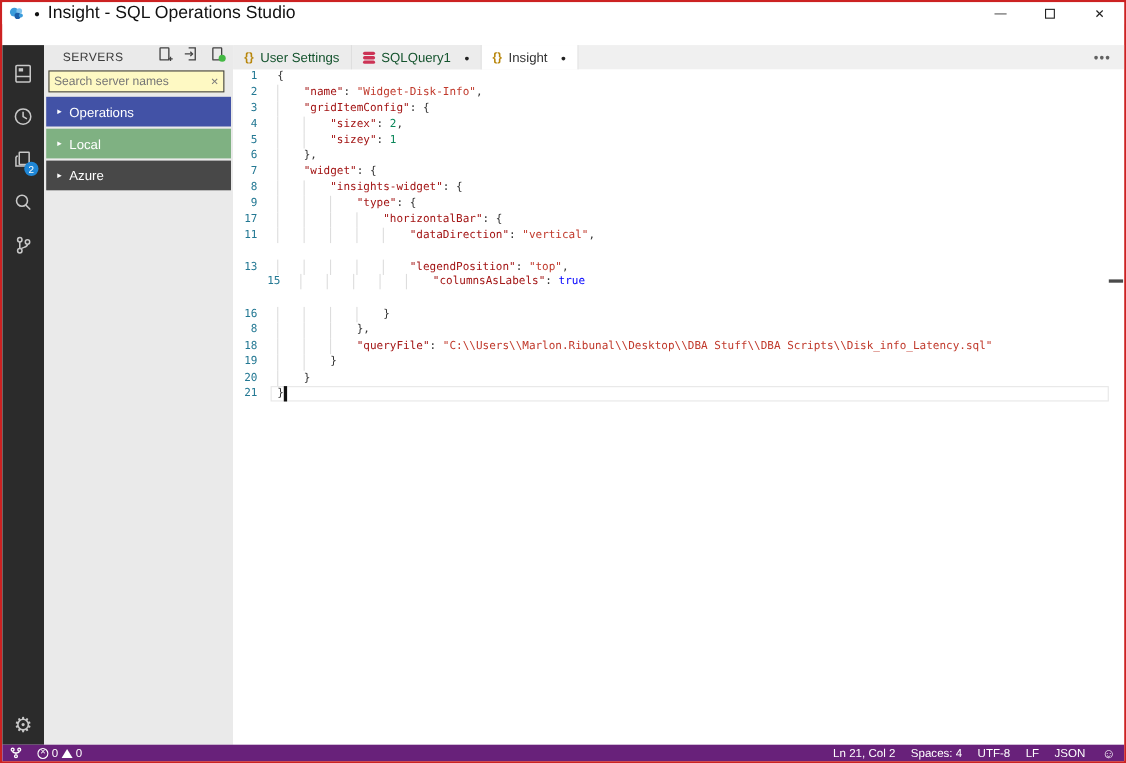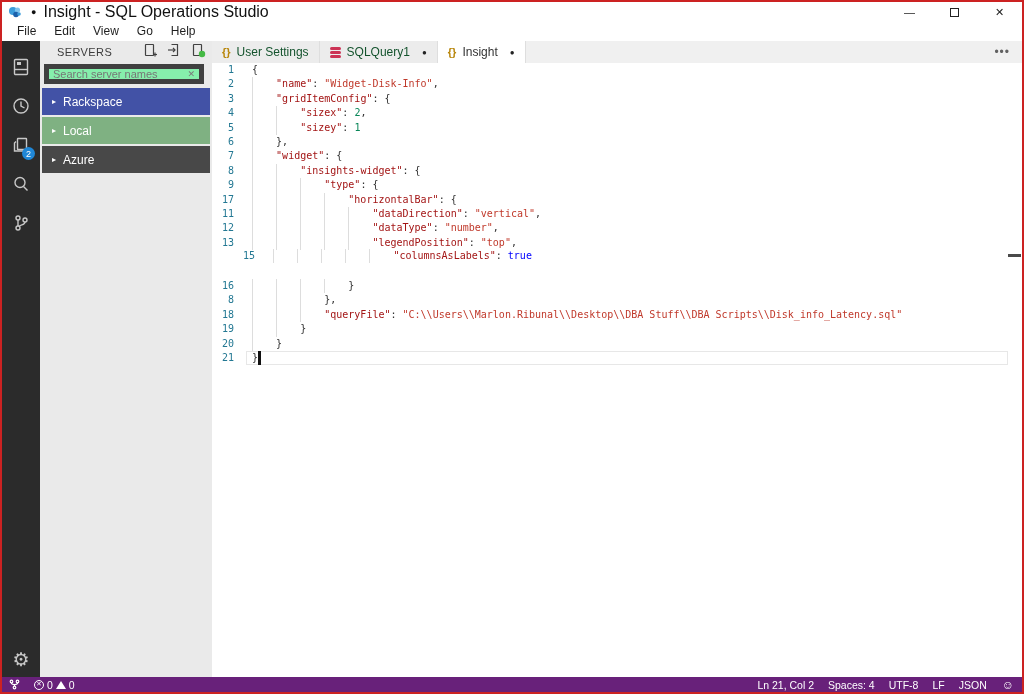--- a/index.html
+++ b/index.html
@@ -29,21 +29,21 @@
   .ab-item svg { stroke:#c8c8c8; fill:none; stroke-width:1.4; }
   .ab-badge { position:absolute; right:5px; bottom:4px; width:13px; height:13px; border-radius:50%; background:#1f87d7; color:#fff; font-size:9px; display:flex; align-items:center; justify-content:center; }
   .ab-gear { margin-top:auto; margin-bottom:8px; font-size:19px; color:#c8c8c8; line-height:1; }
 
   
   .sidebar { position:absolute; top:0; bottom:0; left:38px; width:172px; background:#eaeaea; }
   .sb-header { height:22px; display:flex; align-items:center; padding:0 6px 0 17px; }
   .sb-title { font-size:11px; color:#3c3c3c; letter-spacing:0.4px; }
   .sb-actions { margin-left:auto; display:flex; gap:9px; }
   .sb-actions svg { stroke:#424242; fill:none; stroke-width:1.2; }
-  .searchbox { position:relative; margin:1px 8px 4px 4px; height:20px; background:#86efac; border:5px solid #404040; display:flex; align-items:center; }
+  .searchbox { position:relative; margin:1px 8px 4px 4px; height:20px; background:#fef9c3; border:1px solid #404040; display:flex; align-items:center; }
   .searchbox input { border:none; outline:none; background:transparent; font-size:11px; color:#333; padding:0 4px; width:140px; font-family:"Liberation Sans", sans-serif; }
   .searchbox input::placeholder { color:#767676; }
   .search-clear { position:absolute; right:4px; font-size:9px; color:#7a7a7a; }
   .group-row { height:27px; margin:0 2px 2px 2px; display:flex; align-items:center; color:#fff; }
   .group-chevron { font-size:8px; margin:0 7px 0 10px; }
   .group-label { font-size:12px; }
 
   
   .editor { position:absolute; top:0; bottom:0; left:210px; right:0; background:#fff; }
   .tabstrip { position:absolute; top:0; left:0; right:0; height:22px; background:#f0f0f0; display:flex; }
@@ -101,27 +101,20 @@
         </div>
       <div class="win-btn">
           <span class="max-glyph"></span>
         </div>
       <div class="win-btn">
           <span>✕</span>
         </div>
     </div>
   </div>
 
-  <div class="menubar">
-    <span class="menu-item">File</span>
-    <span class="menu-item">Edit</span>
-    <span class="menu-item">View</span>
-    <span class="menu-item">Go</span>
-    <span class="menu-item">Help</span>
-  </div>
 
   <div class="main">
 
     <div class="activitybar">
       <div class="ab-item">
         <svg width="20" height="20" viewBox="0 0 20 20">
             <rect x="3.5" y="2.5" width="13" height="15" rx="1"></rect>
             <line x1="3.5" y1="12.5" x2="16.5" y2="12.5"></line>
             <rect x="6" y="5" width="4" height="3" fill="#c8c8c8" stroke="none"></rect>
           </svg>
@@ -175,21 +168,21 @@
                 <circle cx="11" cy="11" r="3.2" fill="#44b944" stroke="none"></circle>
               </svg></span>
         </span>
       </div>
       <div class="searchbox">
         <input type="text" placeholder="Search server names" style="">
         <span class="search-clear">✕</span>
       </div>
       <div class="group-row" style="background: rgb(66, 82, 166);">
         <span class="group-chevron">▸</span>
-        <span class="group-label">Rackspace</span>
+        <span class="group-label">Operations</span>
       </div>
       <div class="group-row" style="background: rgb(127, 177, 130);">
         <span class="group-chevron">▸</span>
         <span class="group-label">Local</span>
       </div>
       <div class="group-row" style="background: rgb(72, 72, 72);">
         <span class="group-chevron">▸</span>
         <span class="group-label">Azure</span>
       </div>
     </div>
@@ -278,29 +271,20 @@
           </div>
           <div class="cline" style="top: 144px;">
             <span class="ln">11</span>
             <i class="guide" style="left: 40px;"></i>
             <i class="guide" style="left: 64.08px;"></i>
             <i class="guide" style="left: 88.16px;"></i>
             <i class="guide" style="left: 112.24px;"></i>
             <i class="guide" style="left: 136.32px;"></i>
             <span class="ct"><span>                    </span><span class="tk-k">"dataDirection"</span><span>: </span><span class="tk-s">"vertical"</span><span>,</span></span>
           </div>
-          <div class="cline" style="top: 158.4px;">
-            <span class="ln">12</span>
-            <i class="guide" style="left: 40px;"></i>
-            <i class="guide" style="left: 64.08px;"></i>
-            <i class="guide" style="left: 88.16px;"></i>
-            <i class="guide" style="left: 112.24px;"></i>
-            <i class="guide" style="left: 136.32px;"></i>
-            <span class="ct"><span>                    </span><span class="tk-k">"dataType"</span><span>: </span><span class="tk-s">"number"</span><span>,</span></span>
-          </div>
           <div class="cline" style="top: 172.8px;">
             <span class="ln">13</span>
             <i class="guide" style="left: 40px;"></i>
             <i class="guide" style="left: 64.08px;"></i>
             <i class="guide" style="left: 88.16px;"></i>
             <i class="guide" style="left: 112.24px;"></i>
             <i class="guide" style="left: 136.32px;"></i>
             <span class="ct"><span>                    </span><span class="tk-k">"legendPosition"</span><span>: </span><span class="tk-s">"top"</span><span>,</span></span>
           </div>
           <div class="cline" style="top: 186px; margin-left: 21px;">

